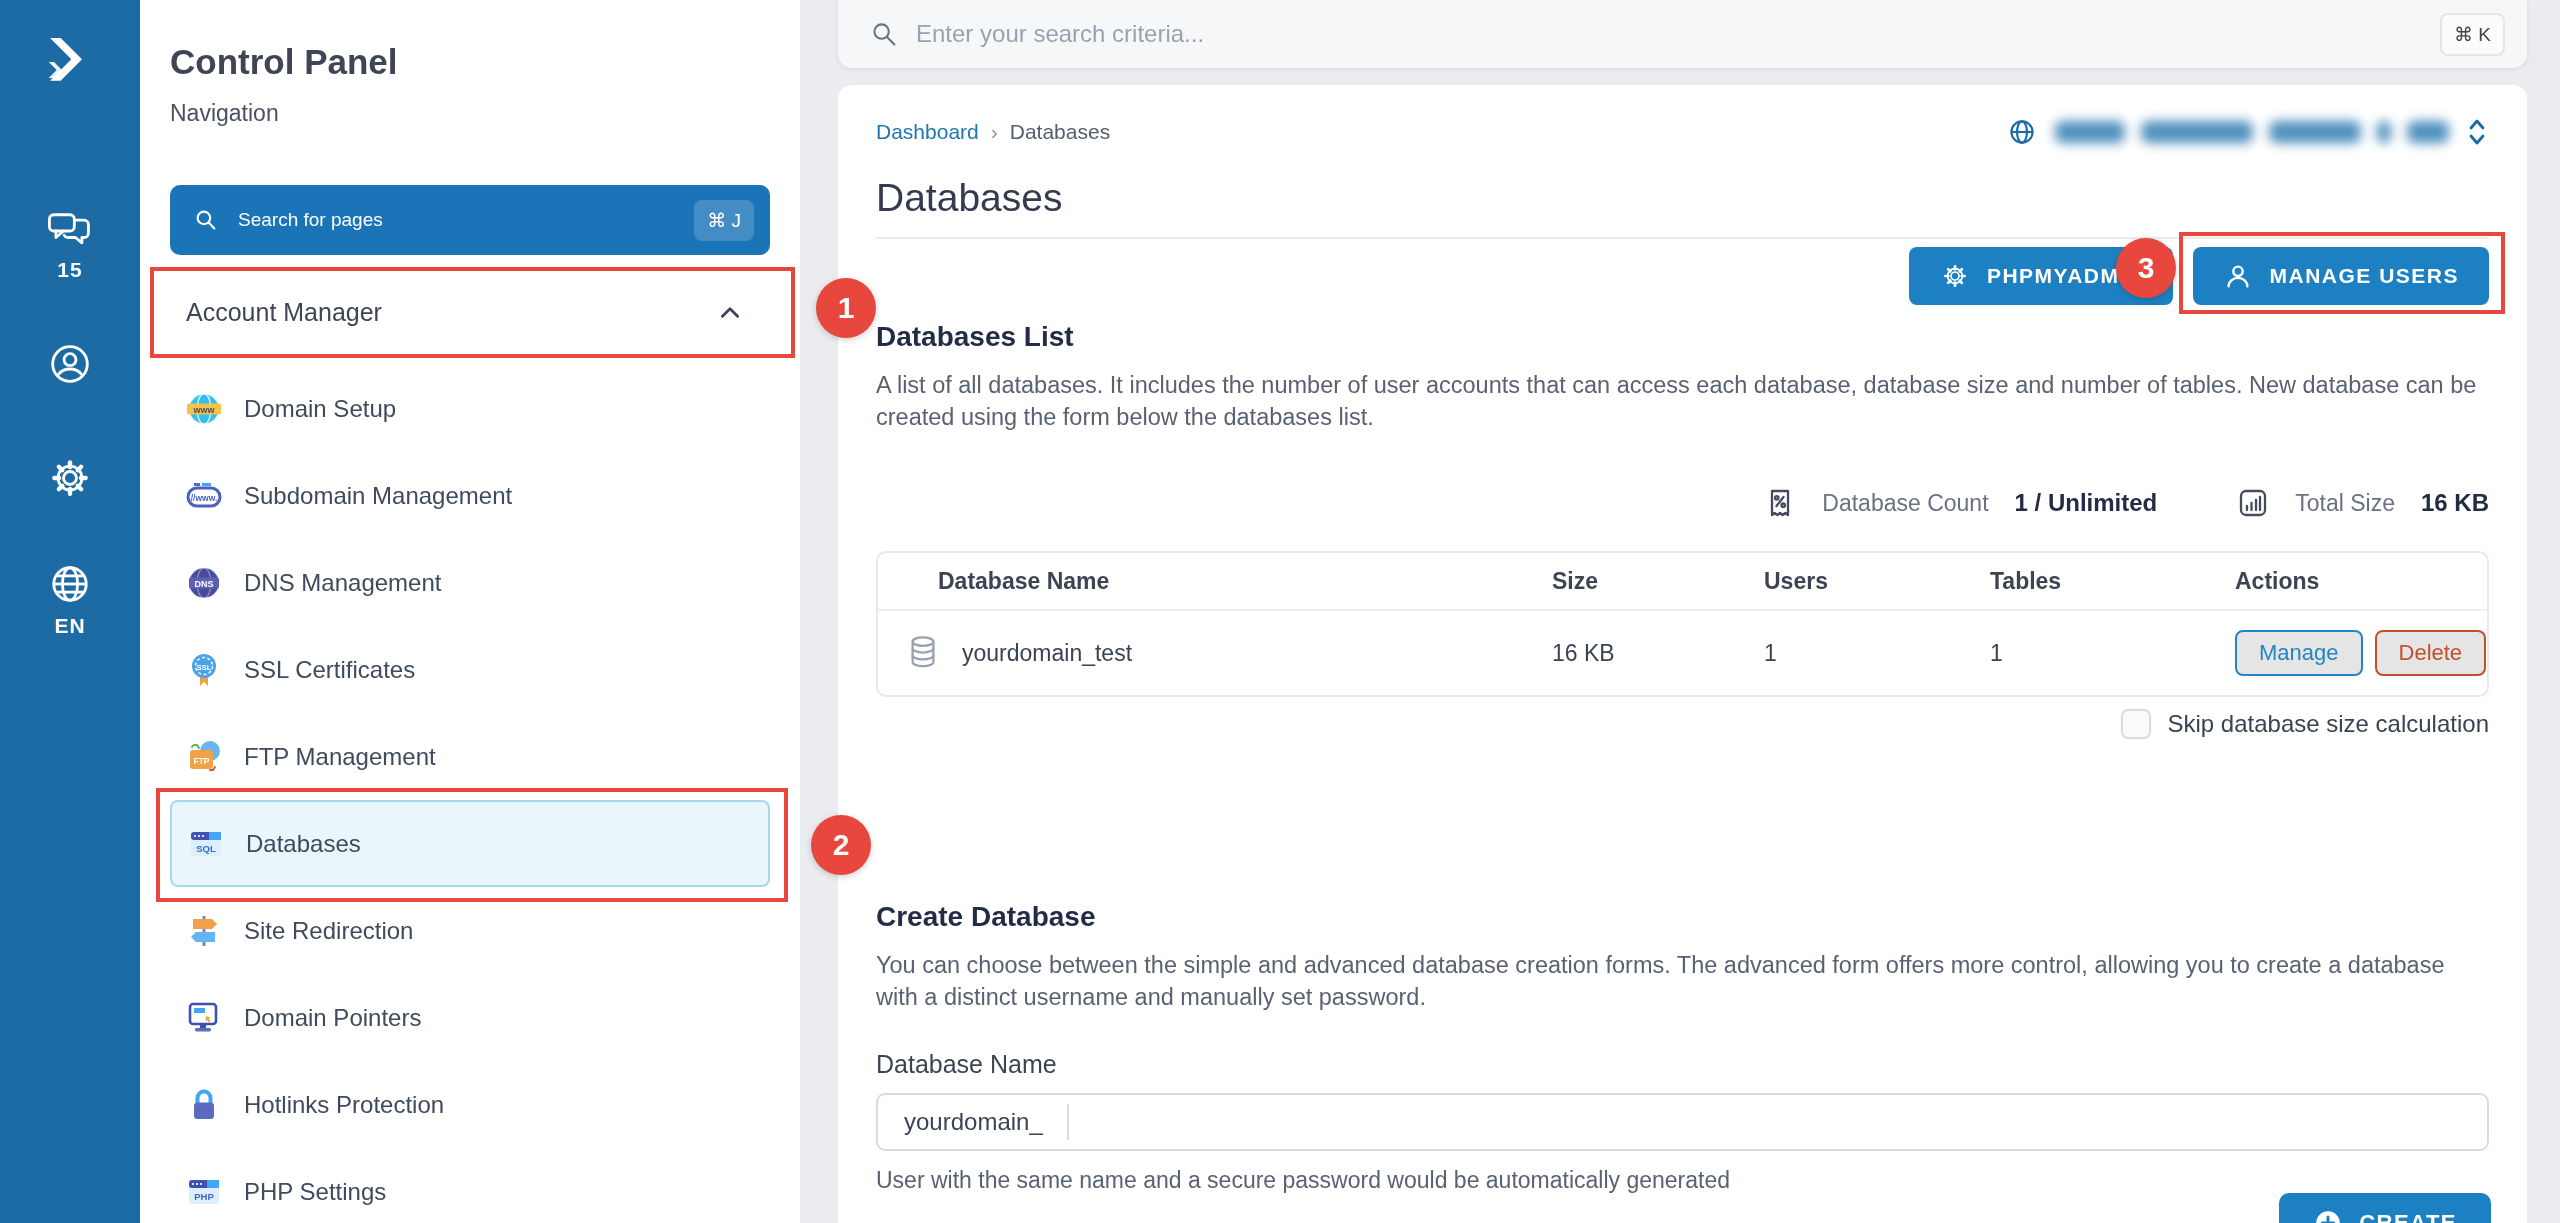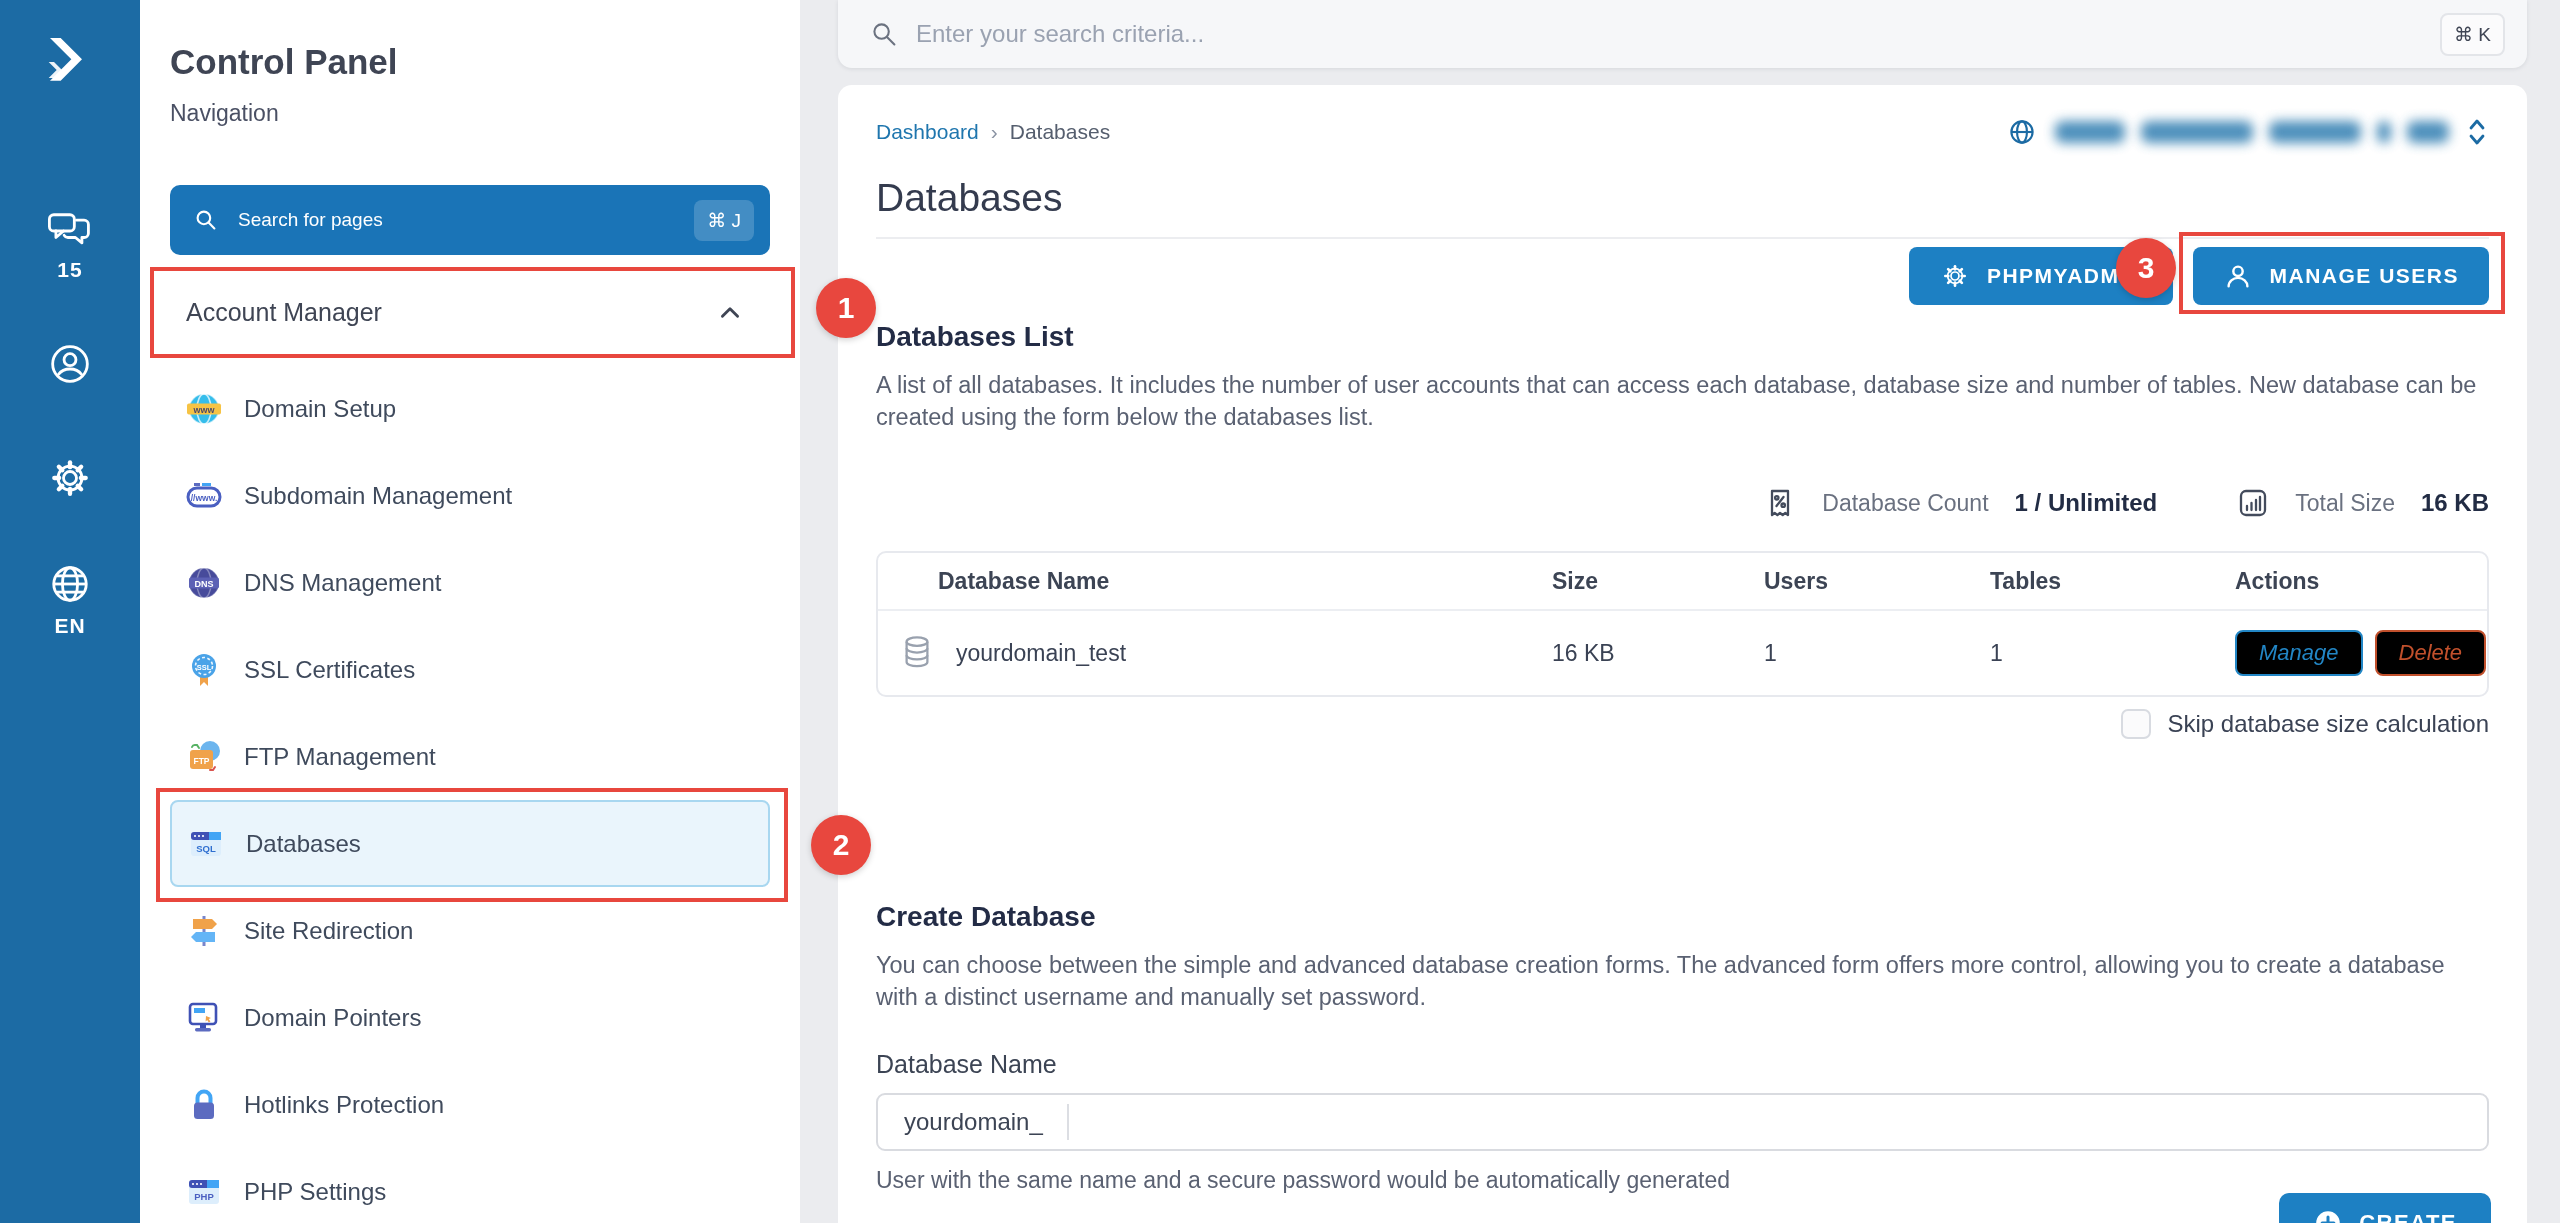--- a/index.html
+++ b/index.html
@@ -80,22 +80,22 @@
 
   .db-table { margin-top:28px; border:2px solid #e7e9ee; border-radius:10px; overflow:hidden; }
   .tr { display:grid; grid-template-columns:674px 212px 226px 245px 1fr; align-items:center; }
   .tr.head { height:58px; border-bottom:2px solid #eceef2; }
   .tr.row { height:84px; }
   .th { font-size:23px; font-weight:700; color:#3c4454; }
   .td { font-size:23px; color:#3a4254; }
   .cell-name { padding-left:60px; display:flex; align-items:center; gap:22px; }
   .cell-name.headcell { padding-left:60px; }
   .actions-cell { display:flex; gap:12px; }
-  .btn-outline { height:46px; padding:0 22px; border-radius:8px; background:#000000; font-size:22px; cursor:pointer;
-    font-family:"Liberation Sans", sans-serif;font-style:italic; }
+  .btn-outline { height:46px; padding:0 22px; border-radius:8px; background:#e5e5e5; font-size:22px; cursor:pointer;
+    font-family:"Liberation Sans", sans-serif; }
   .btn-manage { border:2px solid #2286c5; color:#2286c5; }
   .btn-delete { border:2px solid #c1502c; color:#c1502c; }
 
   .skip-row { margin-top:10px; height:34px; display:flex; justify-content:flex-end; align-items:center; gap:16px; }
   .checkbox { width:30px; height:30px; border:2px solid #d8dbe1; border-radius:7px; background:#fbfbfc; cursor:pointer; }
   .skip-label { font-size:24px; color:#3a4254; }
 
   .field-label { margin-top:36px; font-size:25px; color:#3c4454; height:30px; line-height:30px; }
   .db-input { margin-top:14px; height:58px; border:2px solid #d9dbe0; border-radius:9px; background:#fff;
     display:flex; align-items:center; padding-left:26px; cursor:text; }
@@ -439,21 +439,21 @@
 
   <div class="db-table">
     <div class="tr head">
       <div class="th cell-name headcell">Database Name</div>
       <div class="th">Size</div>
       <div class="th">Users</div>
       <div class="th">Tables</div>
       <div class="th">Actions</div>
     </div>
     <div class="tr row">
-      <div class="td cell-name" style="padding-left:22px">
+      <div class="td cell-name" style="padding-left:28px">
         <span>
           <svg width="34" height="38" viewBox="0 0 36 40" fill="none" stroke="#99a1ae" stroke-width="2.4">
             <ellipse cx="18" cy="8" rx="11" ry="4.5"></ellipse>
             <path d="M7 8 v21.5"></path>
               <path d="M29 8 v21.5"></path>
             <path d="M7 15 a11 4.5 0 0 0 22 0"></path>
             <path d="M7 22.3 a11 4.5 0 0 0 22 0"></path>
             <path d="M7 29.5 a11 4.5 0 0 0 22 0"></path>
           </svg>
         </span>

